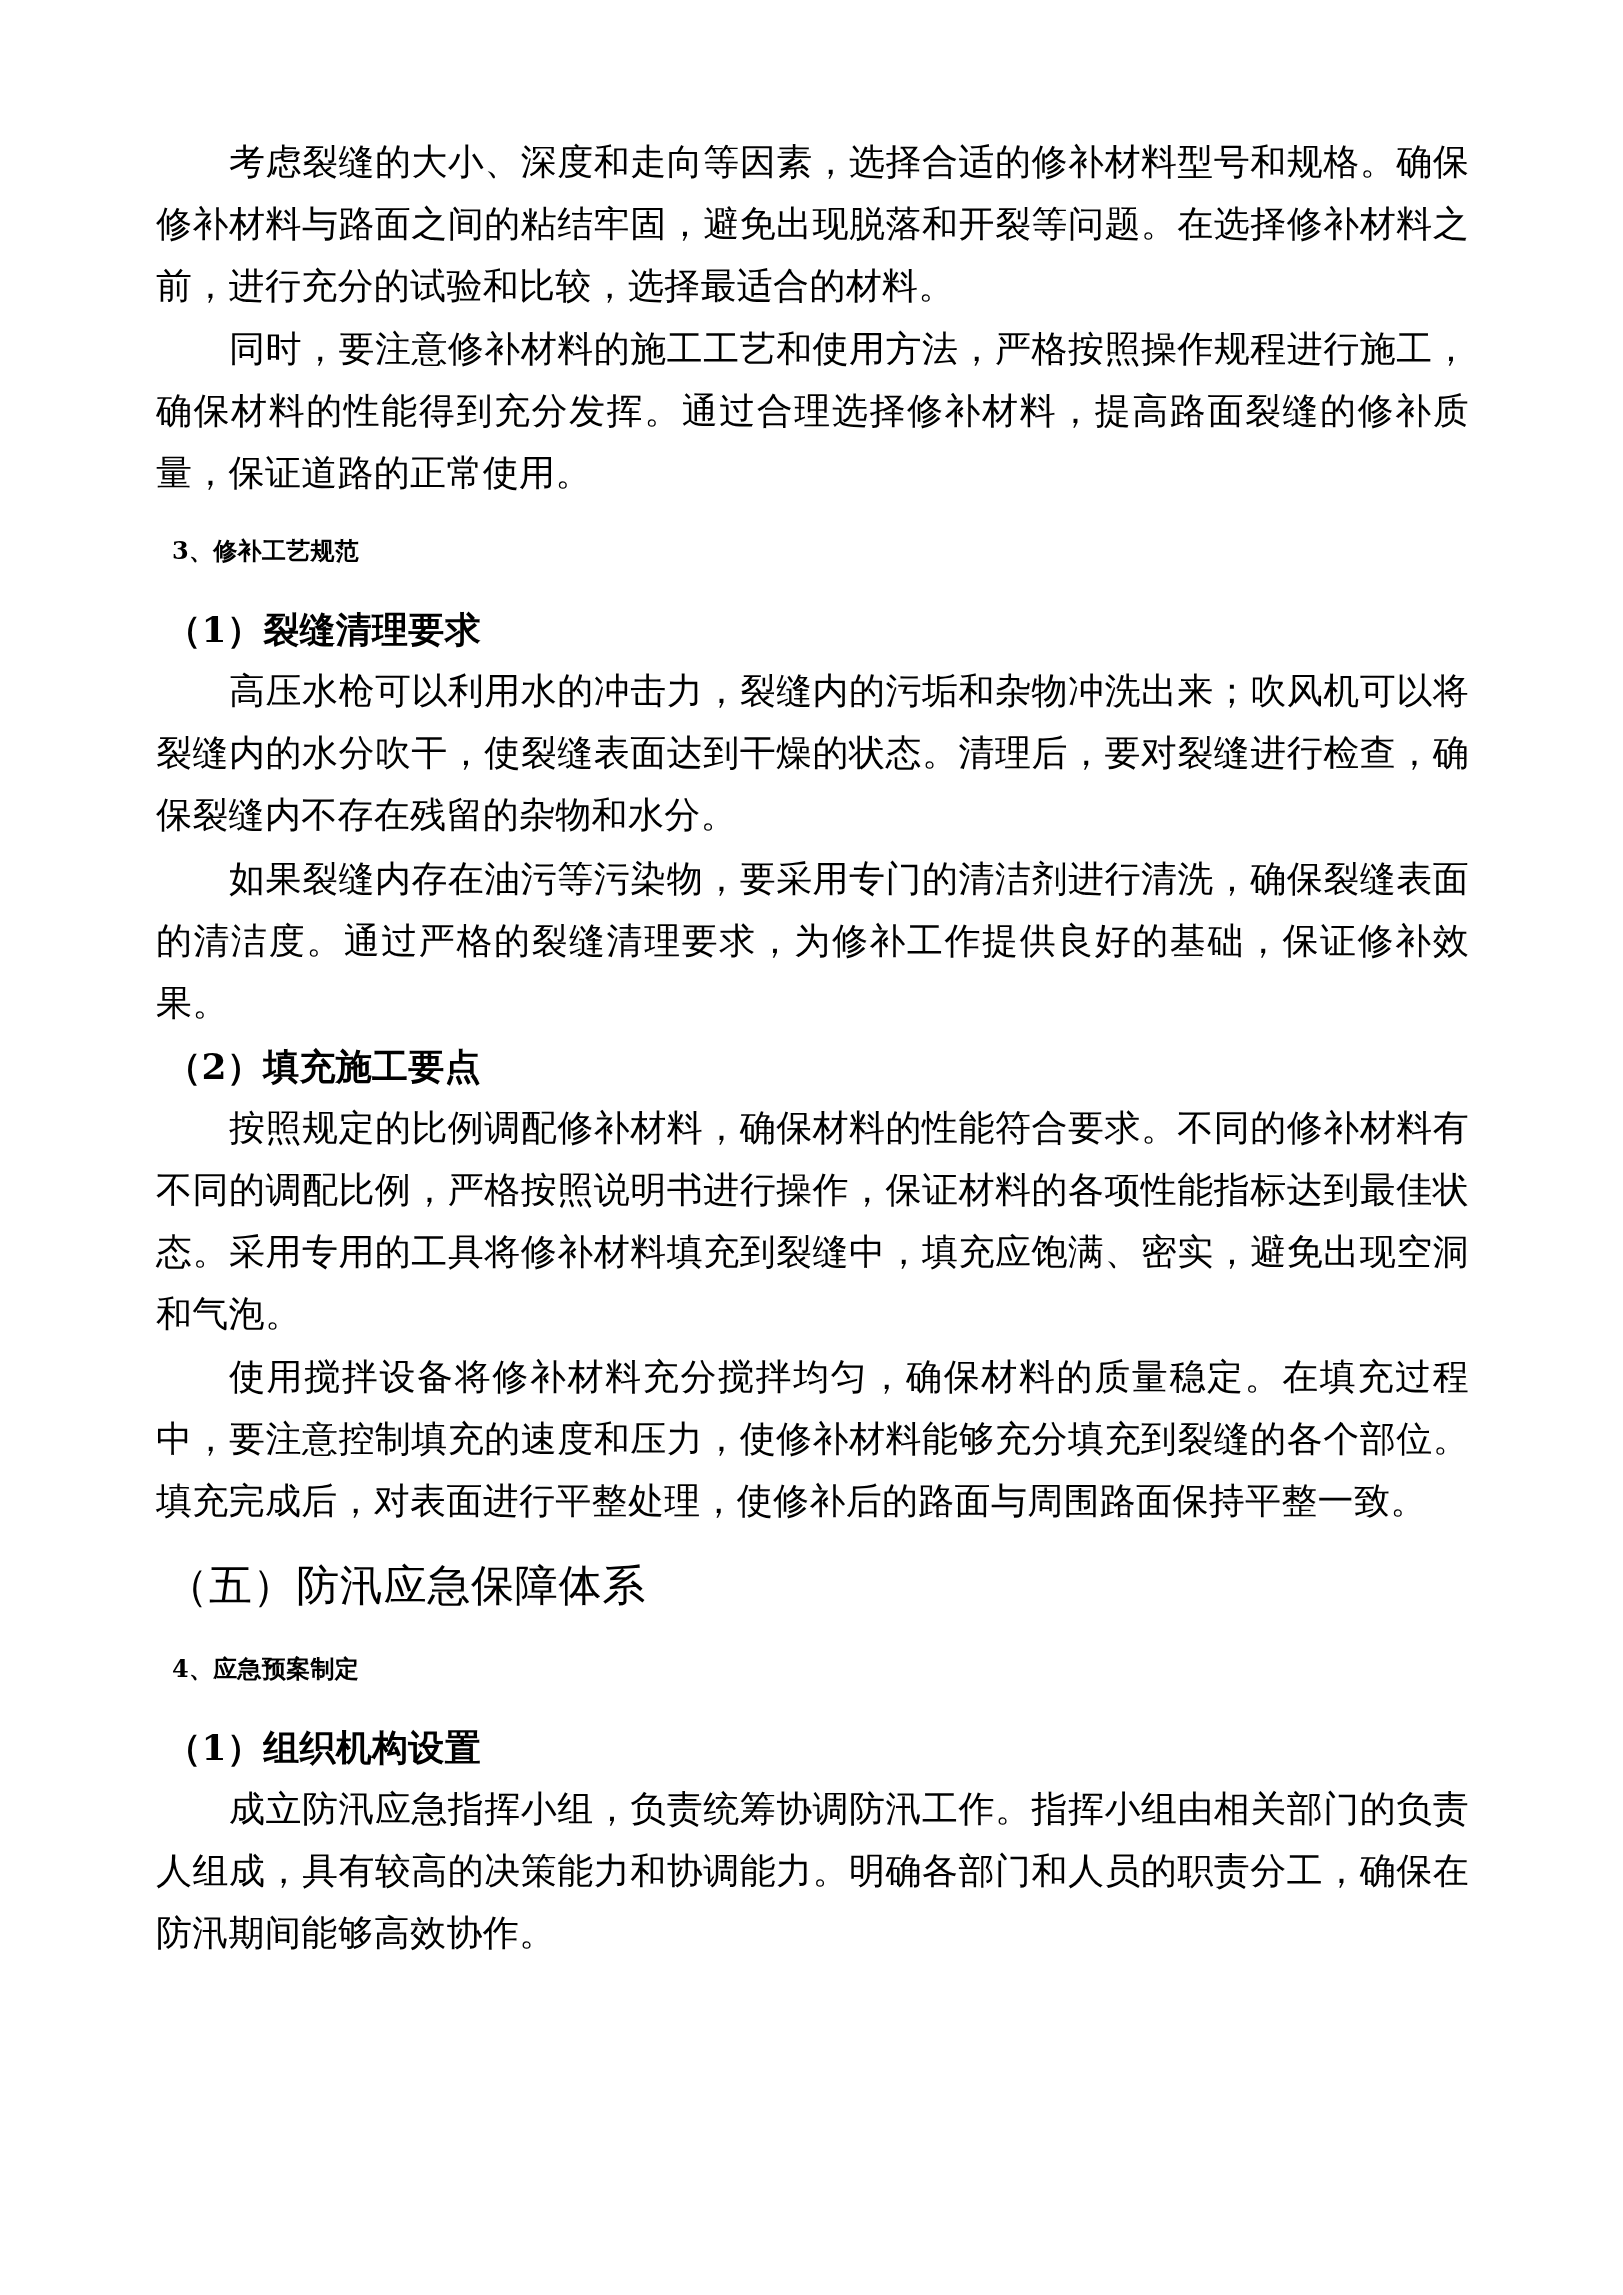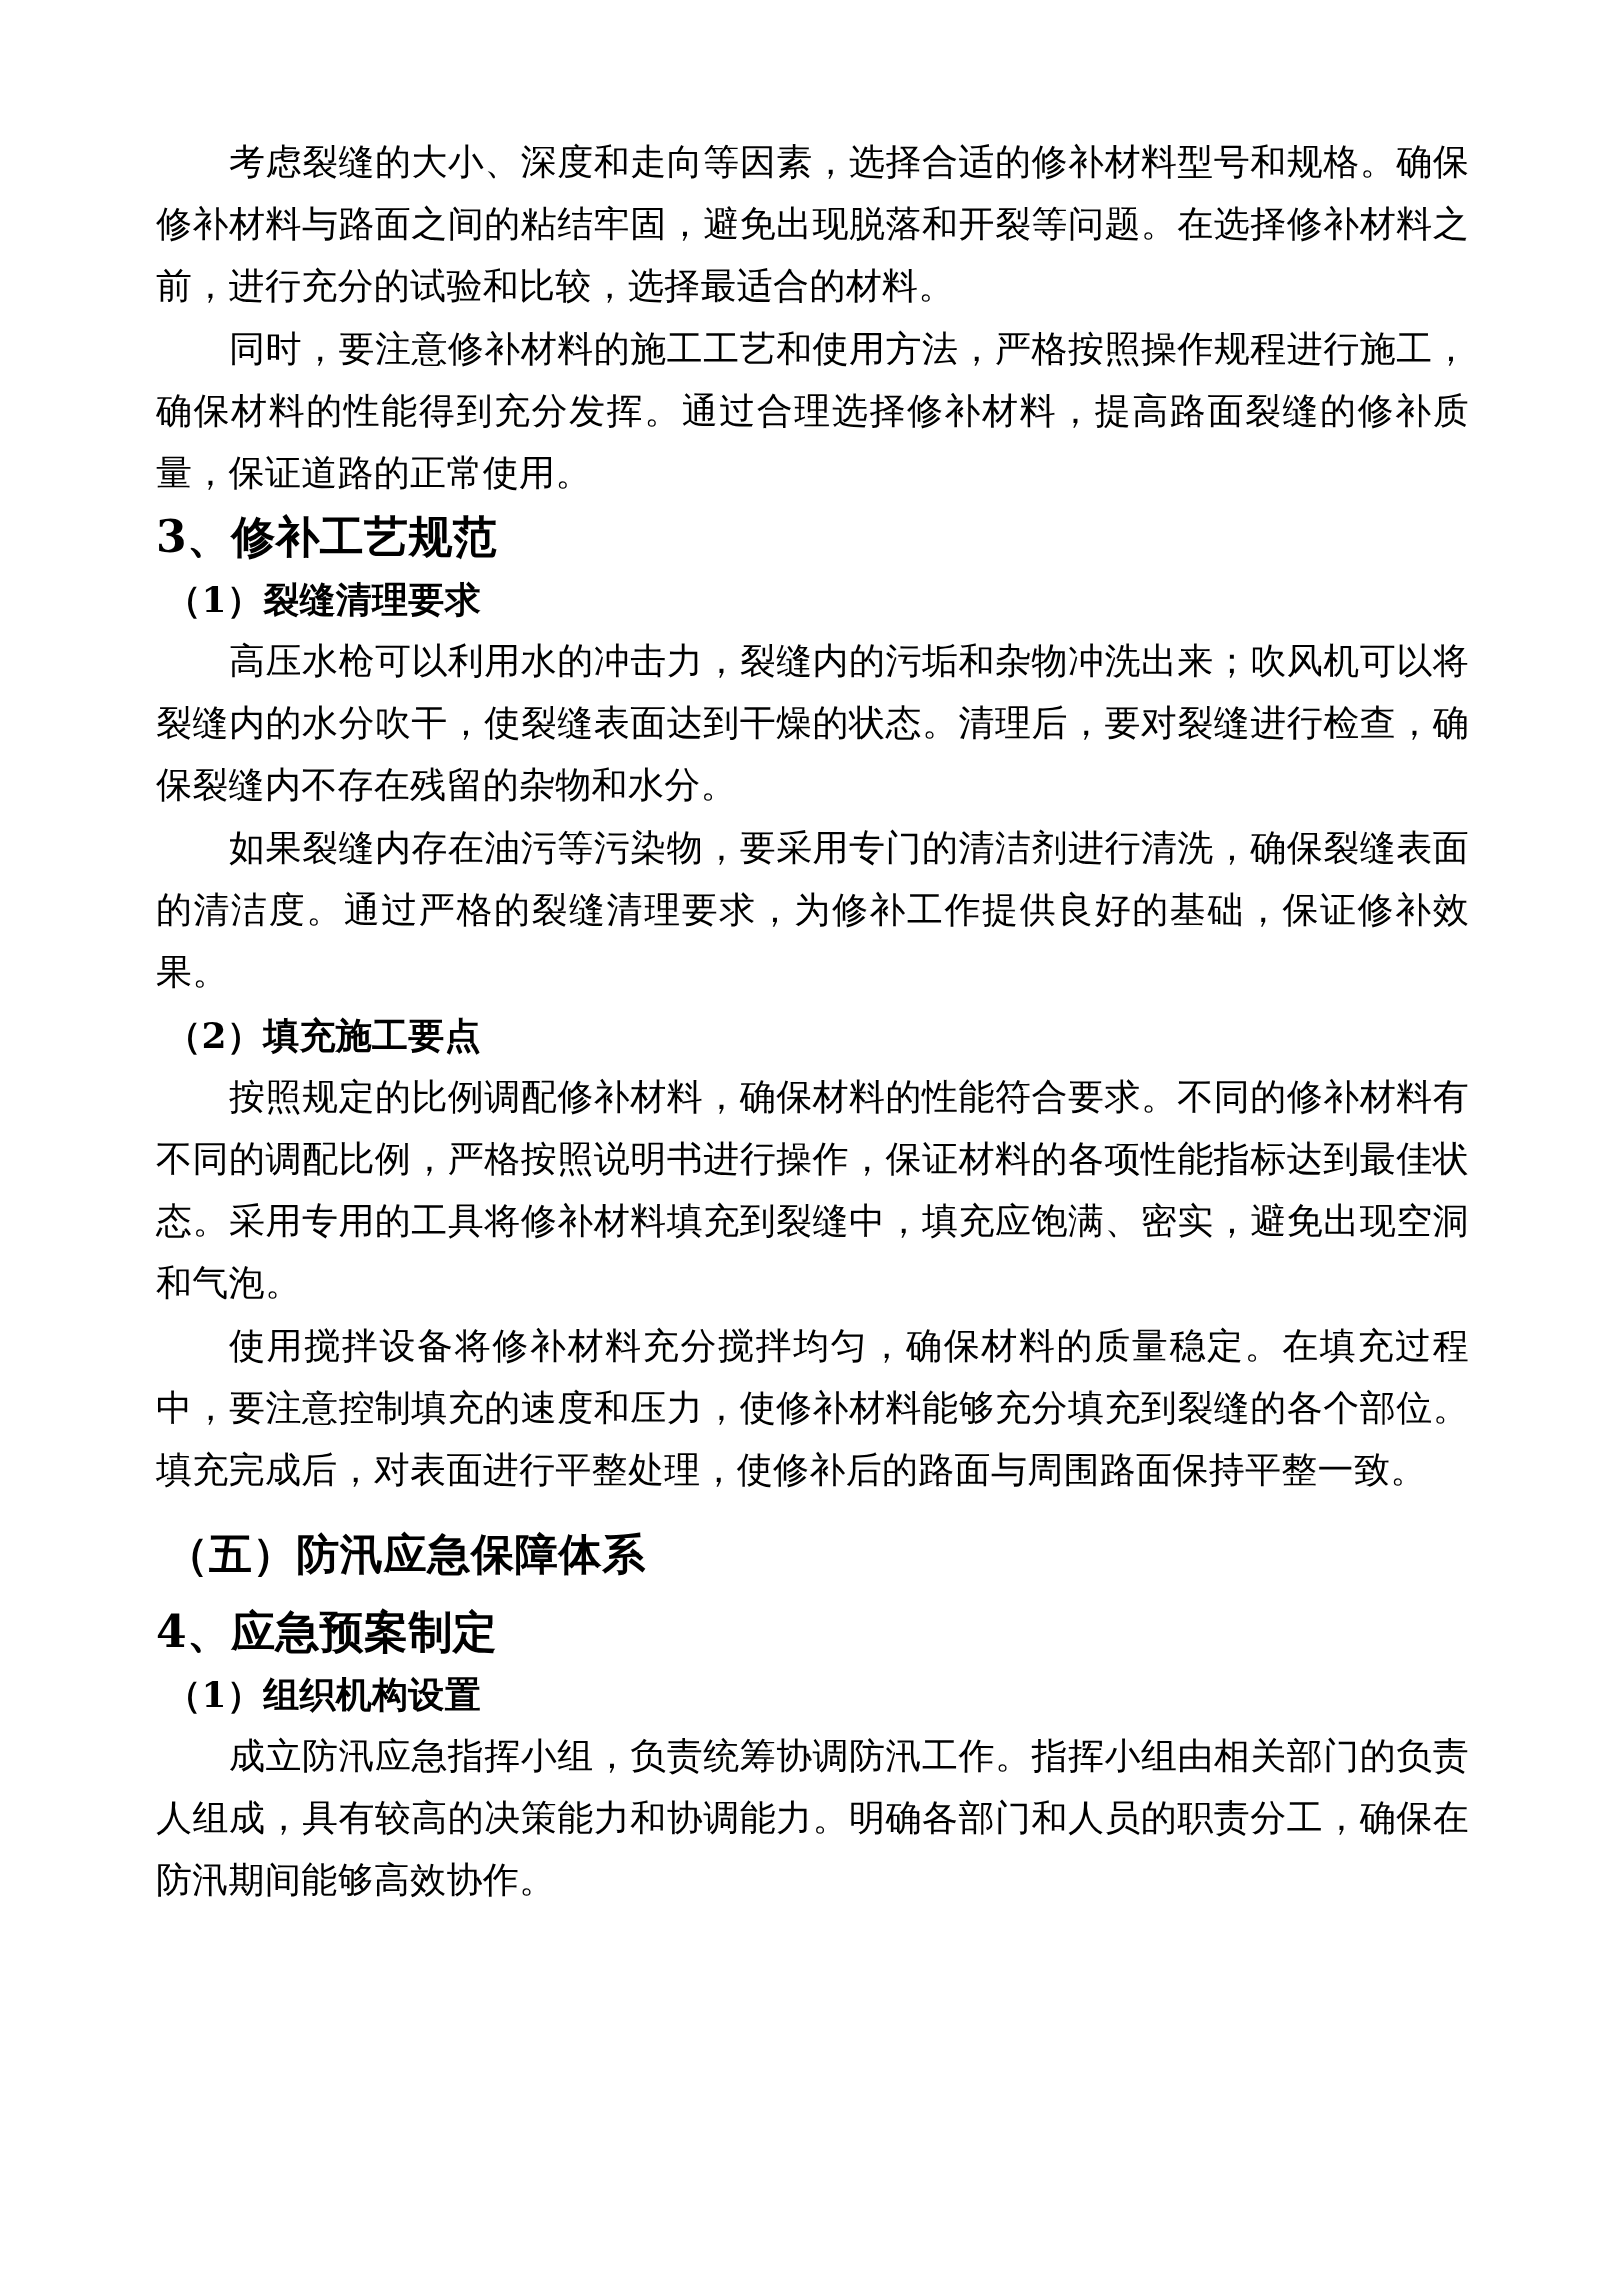--- a/index.html
+++ b/index.html
@@ -37,45 +37,45 @@
     text-justify: inter-ideograph;
     text-indent: 73px;
     margin: 0 0 1.3px 0;
     letter-spacing: 0.3px;
     word-break: break-all;
   }
 
   
   .h-num {
     font-family: "DejaVu Serif", "Liberation Serif", serif;
-    font-size: 44px;
+    font-size: 24px;
     line-height: 62px;
     font-weight: bold;
-    margin: 0;
+    margin: 16px;
     text-indent: 0;
     letter-spacing: 0.3px;
   }
 
   
   .h-paren {
     font-family: "DejaVu Serif", "Liberation Serif", serif;
     font-size: 36px;
     line-height: 62px;
     font-weight: bold;
     margin: 0;
     text-indent: 9.2px;
     letter-spacing: 0.3px;
   }
 
   
   .h-section {
     font-family: "DejaVu Sans", "Liberation Sans", sans-serif;
     font-size: 43px;
     line-height: 73px;
-    font-weight: bold;
+    font-weight: normal;
     margin: 17px 0 9.2px 0;
     text-indent: 9.2px;
     letter-spacing: 0.7px;
   }
 </style>
 </head>
 <body>
 
 <div class="page">
   <div class="doc-body">

